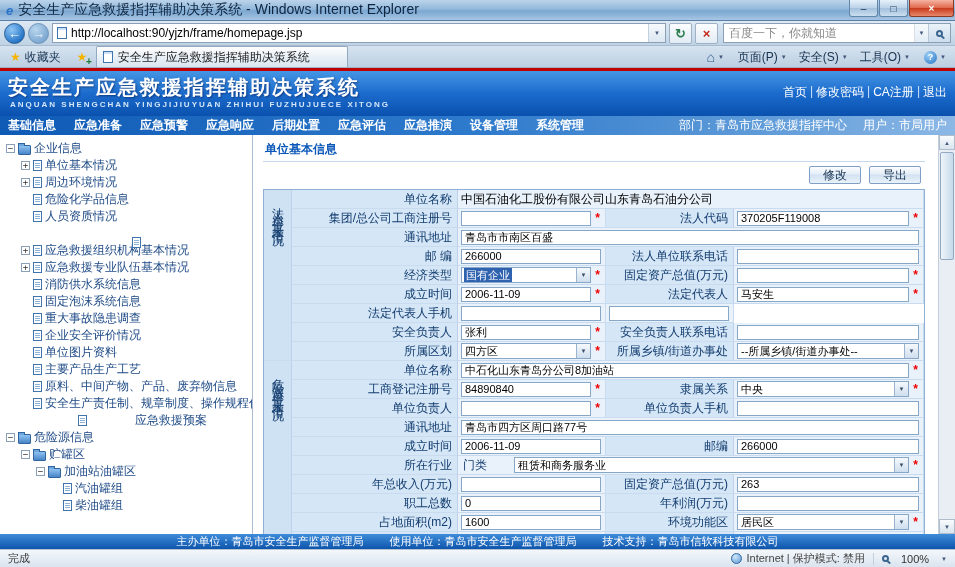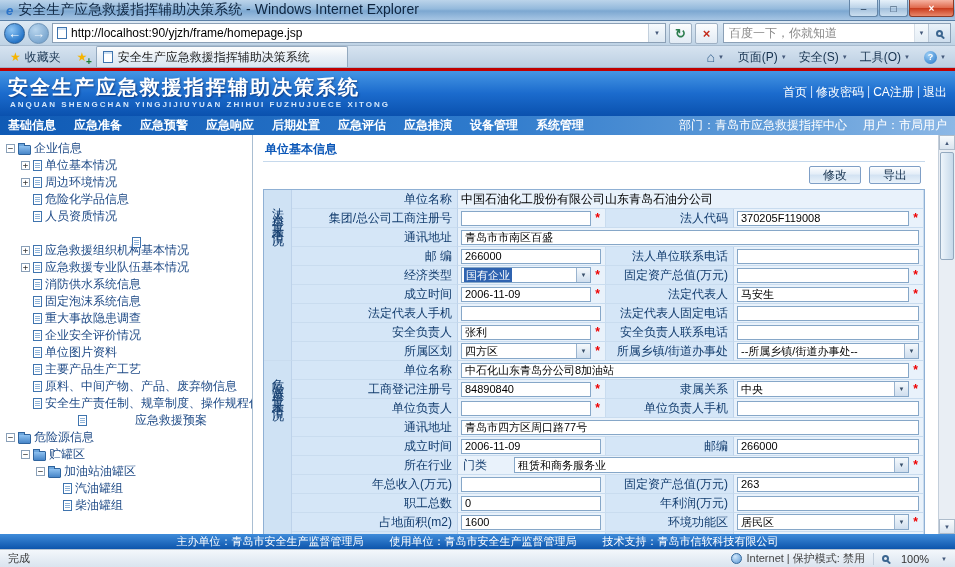--- a/index.html
+++ b/index.html
@@ -411,21 +411,20 @@
                   <div class="fv">
                     <span class="tinput">马安生</span>
                     <span class="req">*</span>
                   </div>
                 </div>
                 <div class="frow">
                   <div class="fl">法定代表人手机</div>
                   <div class="fv">
                     <span class="tinput"></span>
                   </div>
-                  <div class="fl">法定代表人固定电话</div>
                   <div class="fv">
                     <span class="tinput"></span>
                   </div>
                 </div>
                 <div class="frow">
                   <div class="fl">安全负责人</div>
                   <div class="fv">
                     <span class="tinput">张利</span>
                     <span class="req">*</span>
                   </div>

